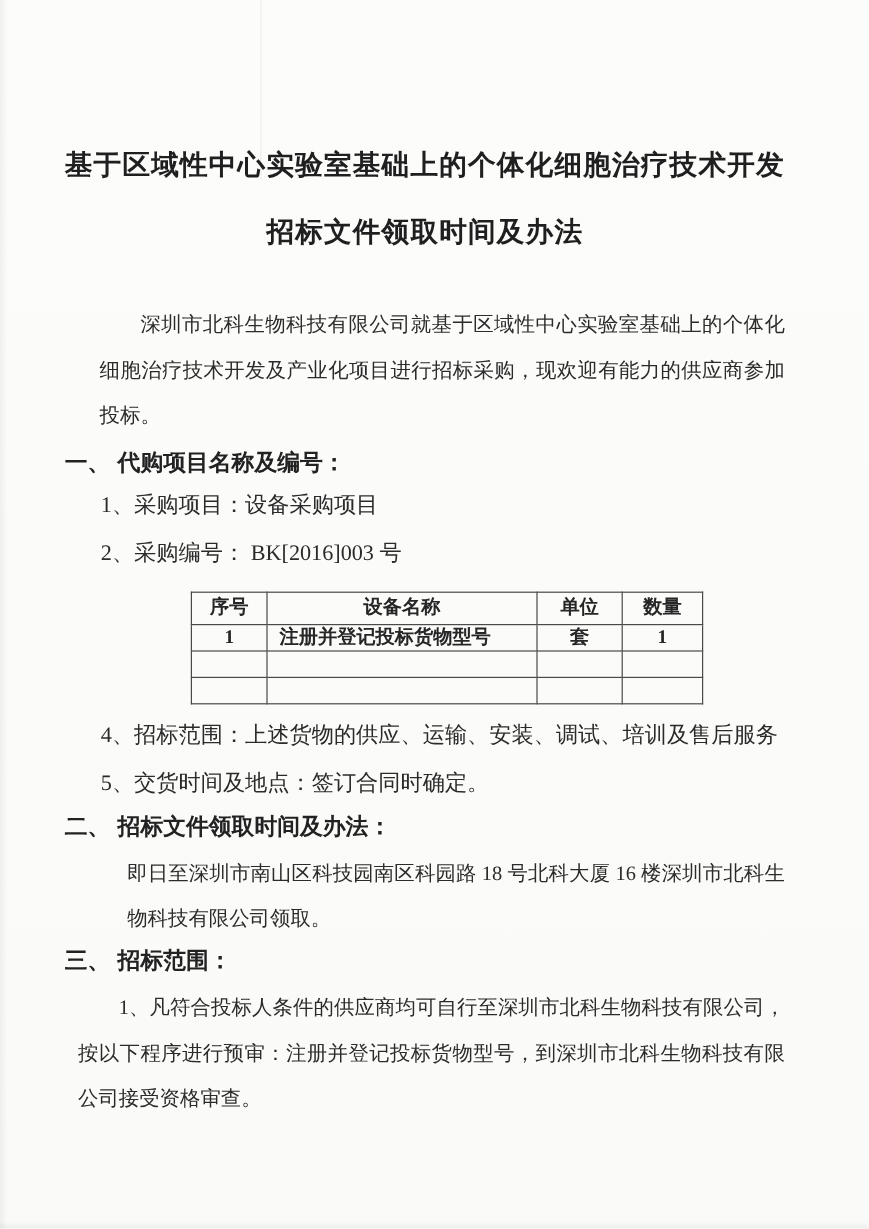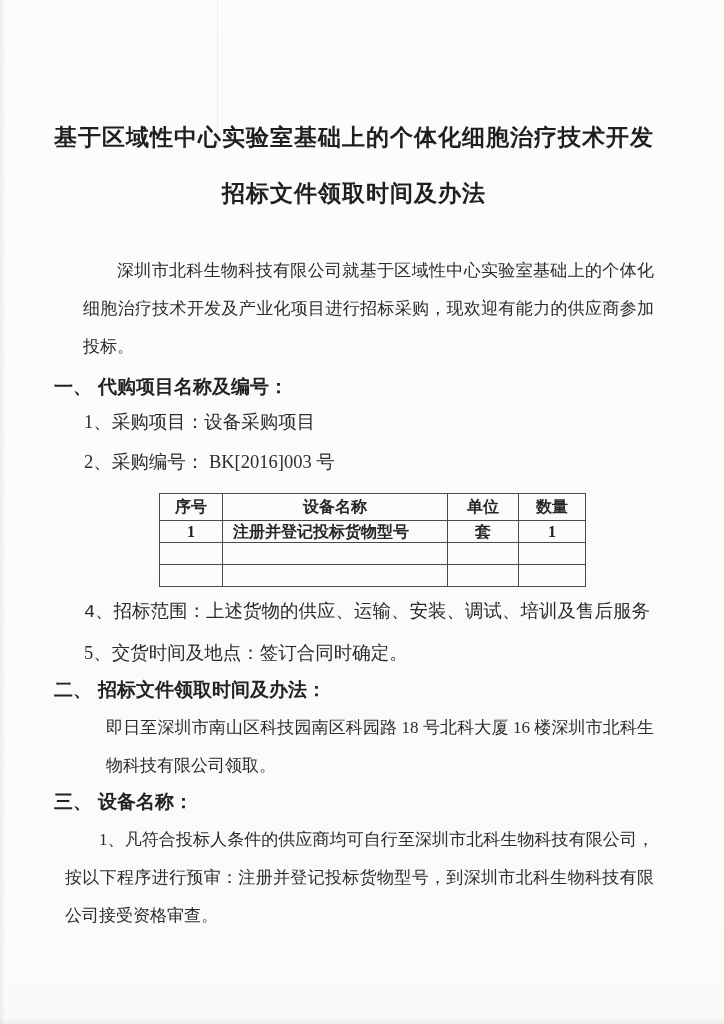--- a/index.html
+++ b/index.html
@@ -67,21 +67,21 @@
   .sh2 { margin-top: 2px; }
   .sh3 { margin-top: 2px; }
 
   .item {
     margin-left: 30px;
     font-size: 18.5px;
     line-height: 40px;
     color: #2b2b2b;
   }
   .items-before { margin-top: 0; }
-  .item4 { margin-top: 6px; font-family: Liberation Mono, monospace; }
+  .item4 { margin-top: 6px; }
 
   .block-indent {
     margin-left: 52px;
     margin-top: 4px;
   }
   .para3 { margin-top: 4px; margin-left: 11px; }
 
   .table-wrap {
     margin: 11px 0 0 105px;
     width: 390px;
@@ -172,21 +172,21 @@
 
     <div class="section-heading sh2">
       <span class="sec-num">二、</span>
       <span class="sec-title">招标文件领取时间及办法：</span>
     </div>
 
     <p class="para block-indent">即日至深圳市南山区科技园南区科园路 18 号北科大厦 16 楼深圳市北科生物科技有限公司领取。</p>
 
     <div class="section-heading sh3">
       <span class="sec-num">三、</span>
-      <span class="sec-title">设备名称：</span>
+      <span class="sec-title">招标范围：</span>
     </div>
 
     <p class="para first-indent para3">1、凡符合投标人条件的供应商均可自行至深圳市北科生物科技有限公司，按以下程序进行预审：注册并登记投标货物型号，到深圳市北科生物科技有限公司接受资格审查。</p>
 
   </div>
 
   <div class="edge-bottom"></div>
 </div>
 
 </body></html>

